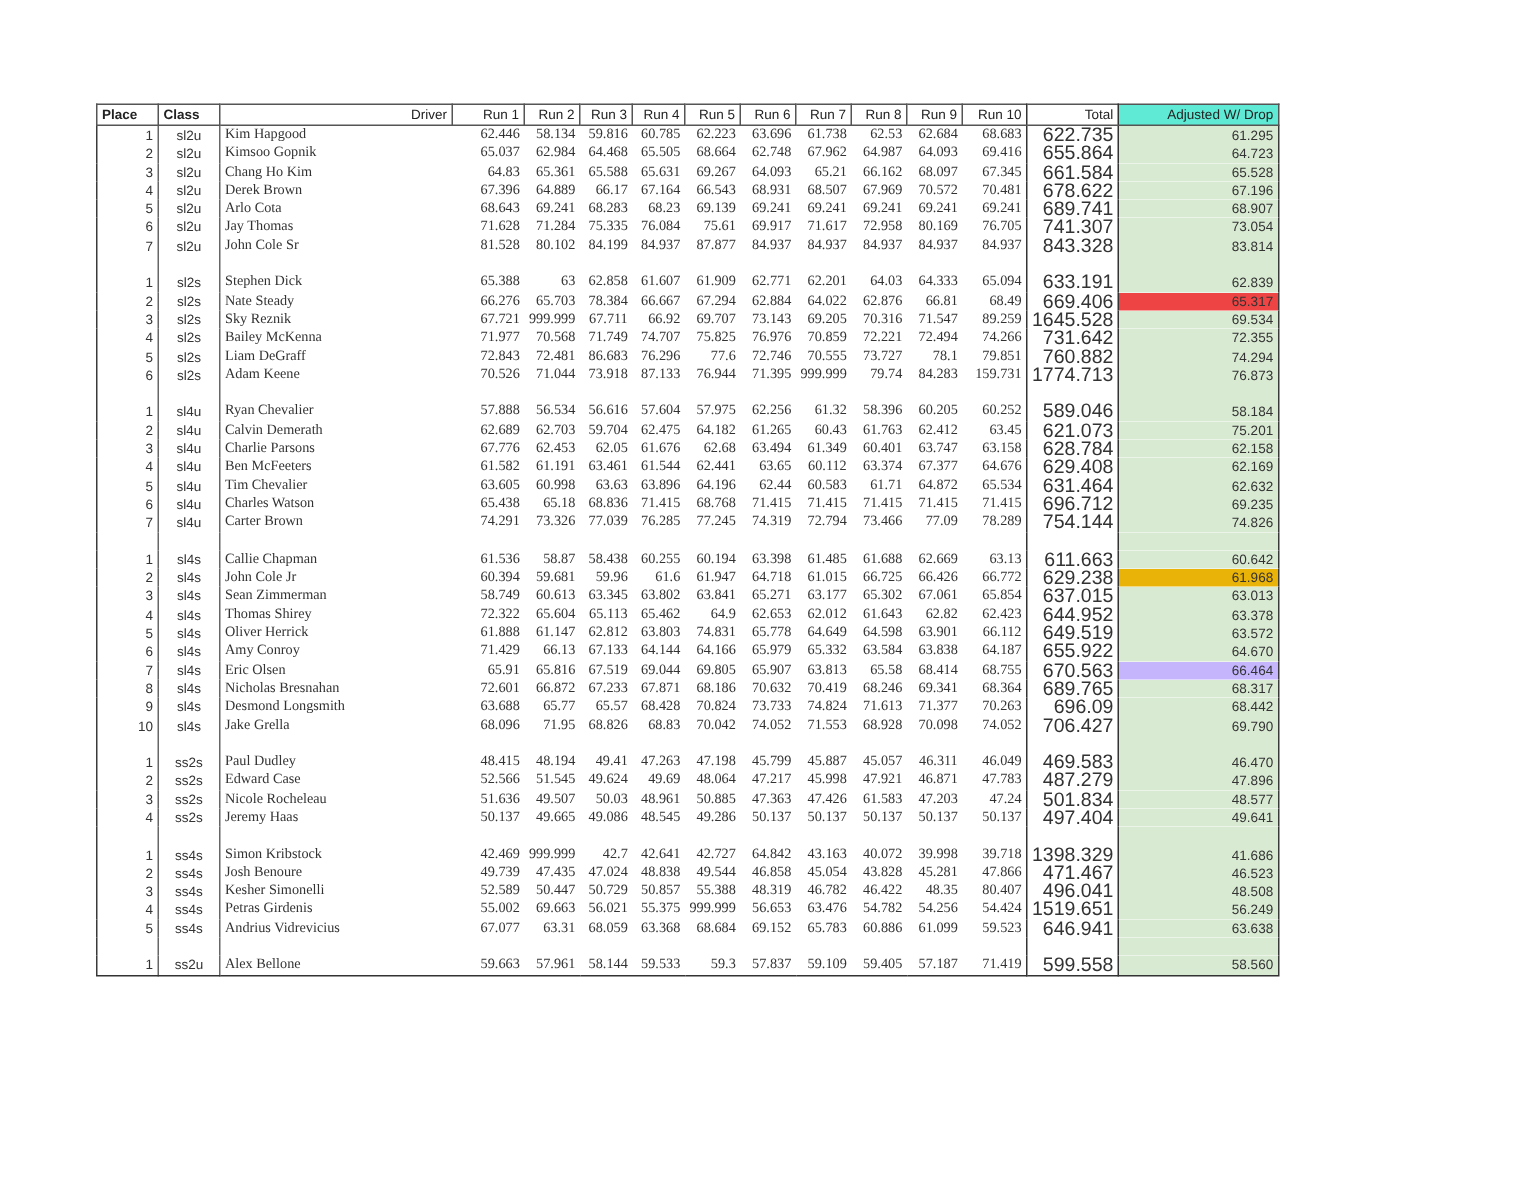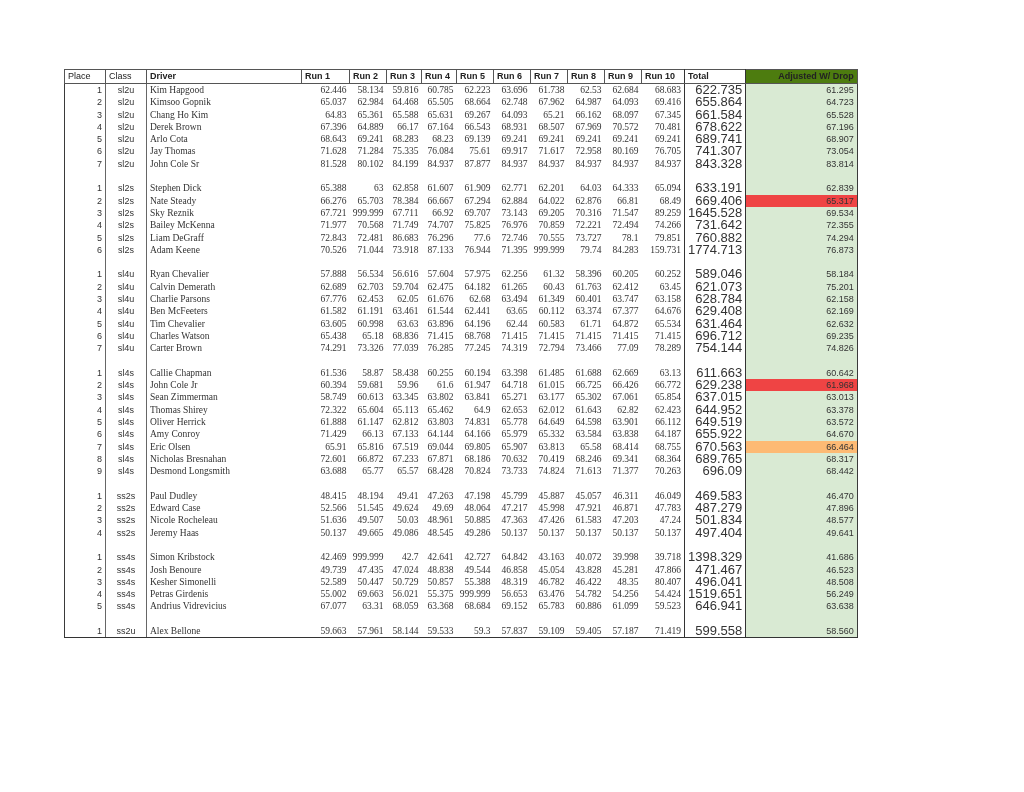--- a/index.html
+++ b/index.html
@@ -8,34 +8,34 @@
     position:absolute; left:64px; top:69px;
     border-collapse:collapse;
     table-layout:fixed;
     border:1.5px solid #3a3a3a;
   }
   #results th, #results td {
     height:12.3px; line-height:12.3px; padding:0 3px;
     white-space:nowrap; overflow:hidden;
   }
   #results th {
-    font-family:"Liberation Sans", sans-serif; font-size:9px; font-weight:bold;
-    color:#222; text-align:left; border:1px solid #555; height:13px; line-height:13px;
+    font-family:"Liberation Sans", sans-serif; font-size:9px; font-weight:normal;
+    color:#222; text-align:right; border:1px solid #555; height:13px; line-height:13px;
   }
-  #results th.place, #results th.cls { font-weight:normal; text-align:left; }
+  #results th.place, #results th.cls { font-weight:bold; text-align:left; }
   #results td {
     font-family:"Liberation Serif", serif; font-size:9.5px; color:#333; text-align:right;
   }
   #results td.place { font-family:"Liberation Sans", sans-serif; font-size:9px; border-right:1px solid #666; }
   #results td.cls { font-family:"Liberation Sans", sans-serif; font-size:9px; text-align:center; border-right:1px solid #666; }
   #results td.driver { text-align:left; }
   #results td.run10, #results th.run10 { border-right:1.5px solid #333; }
   #results td.total { font-family:"Liberation Sans", sans-serif; font-size:13px; border-right:1.5px solid #333; }
   #results td.adj { font-family:"Liberation Sans", sans-serif; font-size:9px; background:#d9ead3; }
-  #results th.adj { background:#4d7c0f;padding-left:32px; }
+  #results th.adj { background:#5eead4;padding-left:32px; }
   #results tr.last td { border-bottom:1px solid #333; }
   #results tr.spacer td { height:12.3px; }
 </style>
 </head>
 <body>
 
 <table id="results">
   <colgroup>
     <col style="width:41px">
       <col style="width:41px">
@@ -489,21 +489,21 @@
         <td>59.681</td>
         <td>59.96</td>
         <td>61.6</td>
         <td>61.947</td>
         <td>64.718</td>
         <td>61.015</td>
         <td>66.725</td>
         <td>66.426</td>
         <td class="run10">66.772</td>
         <td class="total">629.238</td>
-        <td class="adj" style="background: #ef4444; padding-left: 38px;">61.968</td>
+        <td class="adj" style="background: #eab308; padding-left: 38px;">61.968</td>
       </tr>
       <tr>
         <td class="place">3</td>
         <td class="cls">sl4s</td>
         <td class="driver">Sean Zimmerman</td>
         <td>58.749</td>
         <td>60.613</td>
         <td>63.345</td>
         <td>63.802</td>
         <td>63.841</td>
@@ -574,21 +574,21 @@
         <td>65.816</td>
         <td>67.519</td>
         <td>69.044</td>
         <td>69.805</td>
         <td>65.907</td>
         <td>63.813</td>
         <td>65.58</td>
         <td>68.414</td>
         <td class="run10">68.755</td>
         <td class="total">670.563</td>
-        <td class="adj" style="background: #fdba74;">66.464</td>
+        <td class="adj" style="background: #c4b5fd;">66.464</td>
       </tr>
       <tr>
         <td class="place">8</td>
         <td class="cls">sl4s</td>
         <td class="driver">Nicholas Bresnahan</td>
         <td>72.601</td>
         <td>66.872</td>
         <td>67.233</td>
         <td>67.871</td>
         <td>68.186</td>
@@ -609,20 +609,37 @@
         <td>65.57</td>
         <td>68.428</td>
         <td>70.824</td>
         <td>73.733</td>
         <td>74.824</td>
         <td>71.613</td>
         <td>71.377</td>
         <td class="run10">70.263</td>
         <td class="total">696.09</td>
         <td class="adj" style="background: rgb(217, 234, 211);">68.442</td>
+      </tr>
+      <tr>
+        <td class="place">10</td>
+        <td class="cls">sl4s</td>
+        <td class="driver">Jake Grella</td>
+        <td>68.096</td>
+        <td>71.95</td>
+        <td>68.826</td>
+        <td>68.83</td>
+        <td>70.042</td>
+        <td>74.052</td>
+        <td>71.553</td>
+        <td>68.928</td>
+        <td>70.098</td>
+        <td class="run10">74.052</td>
+        <td class="total">706.427</td>
+        <td class="adj" style="background: rgb(217, 234, 211);">69.790</td>
       </tr>
       <tr class="spacer">
         <td class="place"></td>
         <td class="cls"></td>
         <td class="driver"></td>
         <td></td>
         <td></td>
         <td></td>
         <td></td>
         <td></td>

